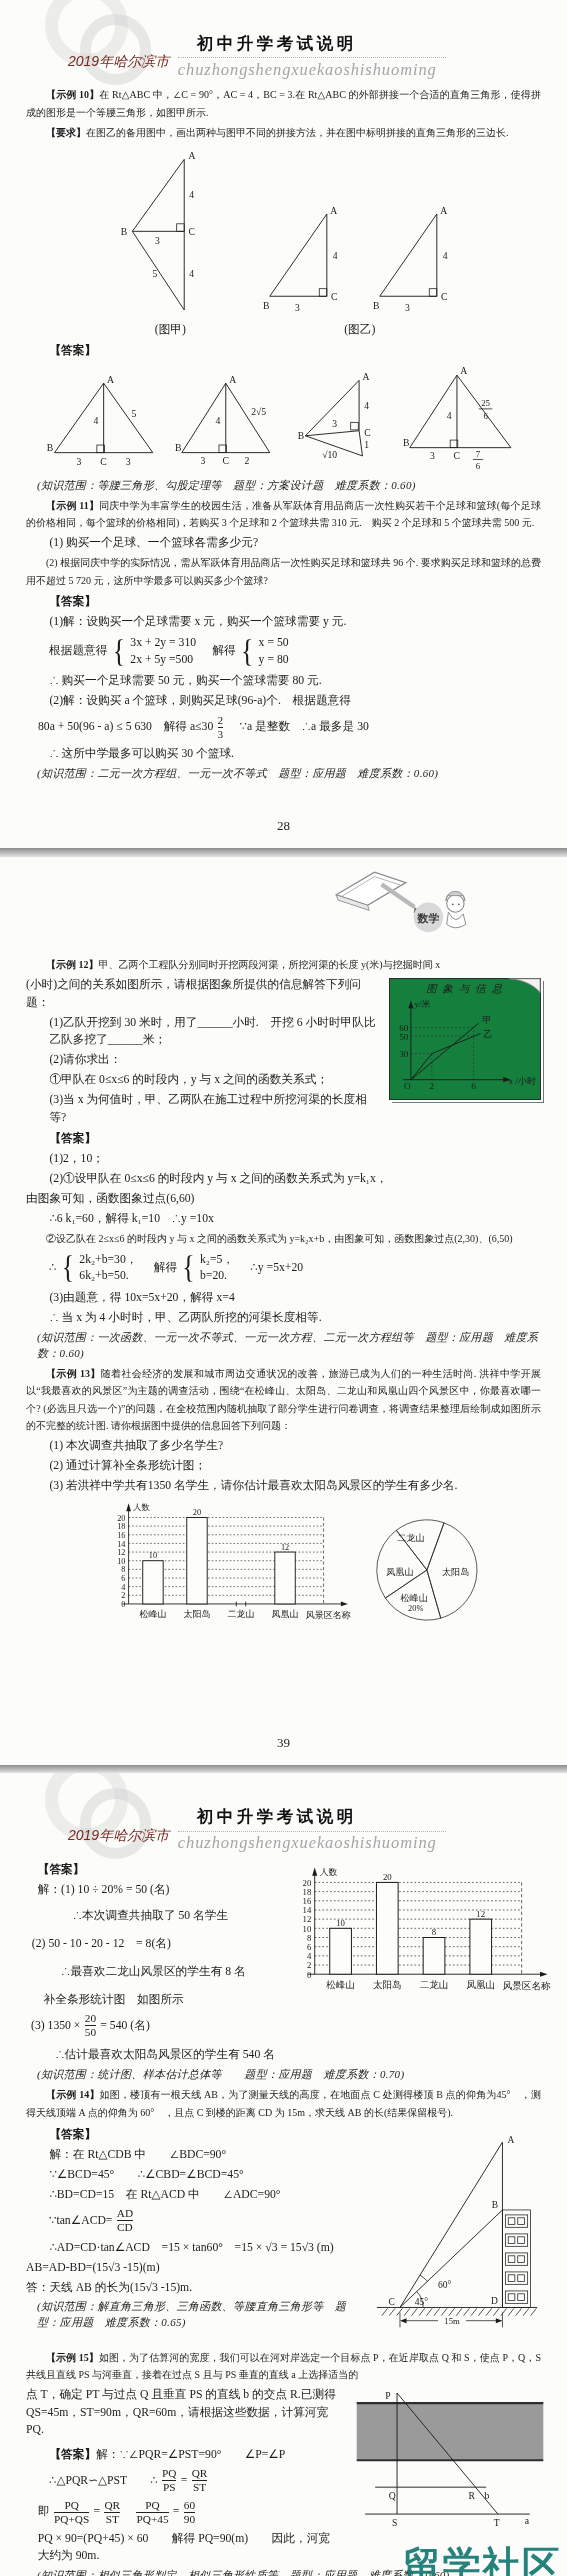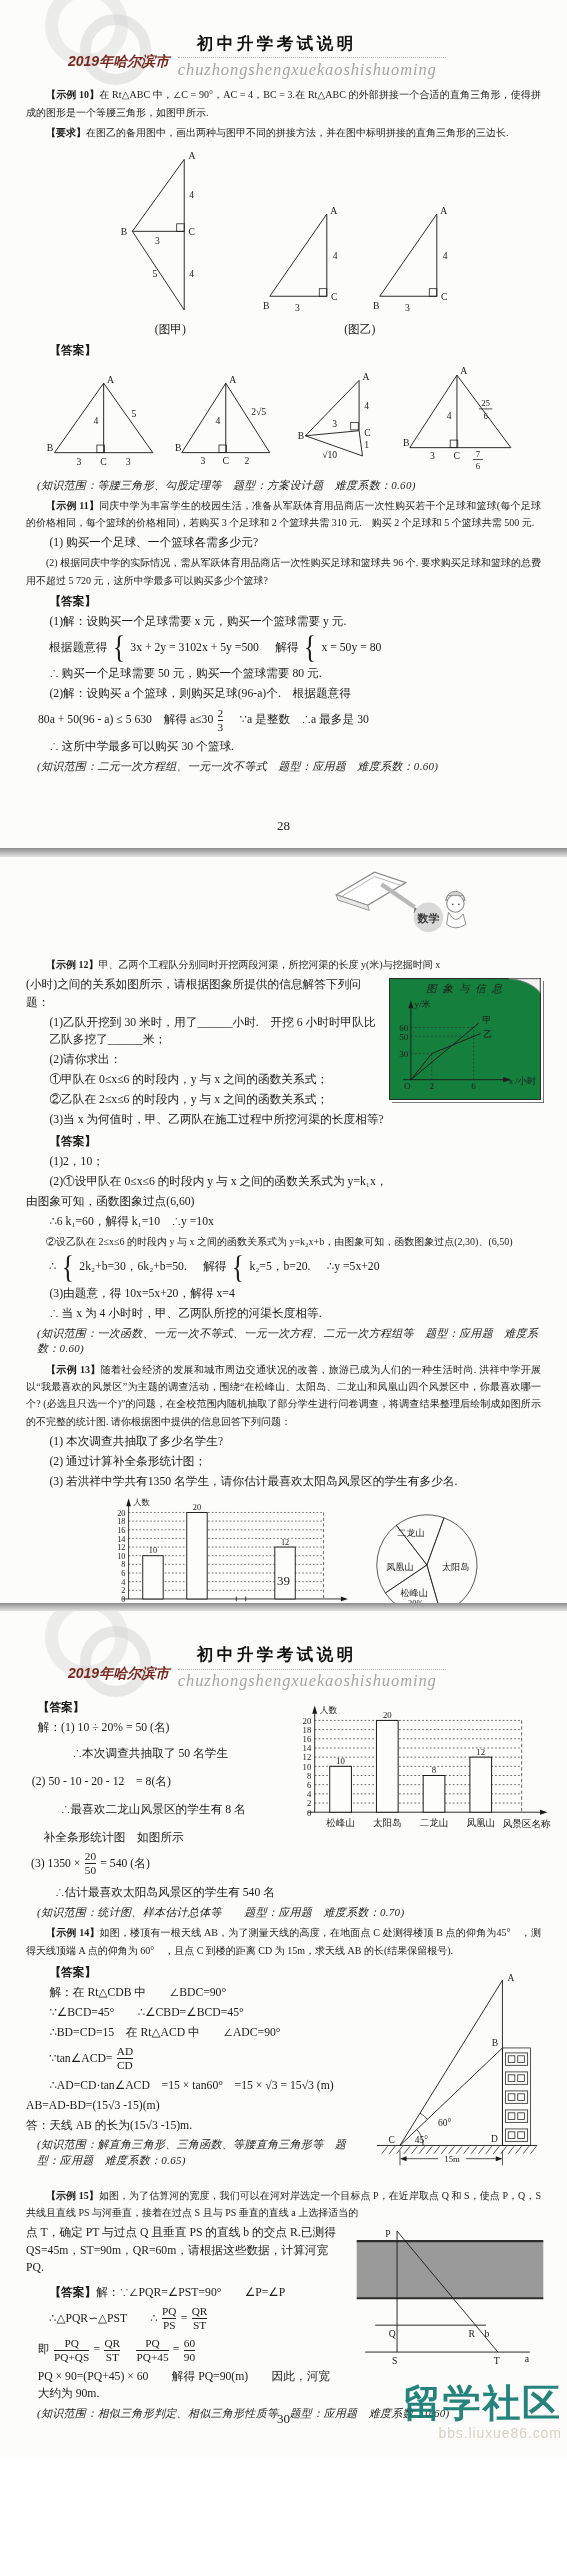--- a/index.html
+++ b/index.html
@@ -1,40 +1,40 @@
 <!DOCTYPE html>
 <html style="font-size:14px"><head>
 <meta charset="utf-8">
 <style>
   html,body{margin:0;padding:0;background:#fff;}
   body{width:567px;font-family:"Liberation Serif",serif;color:#1c1c1c;}
   .page{position:relative;width:567px;background:#fcfcfa;overflow:hidden;}
-  #page1{height:848px}#page2{height:746px}#page3{height:846px}
+  #page1{height:848px}#page2{height:908px}#page3{height:846px}
   .divider{height:8.7px;background:linear-gradient(#8d8d8d,#e2e2e2);}
   
   .page-header{position:relative;display:flex;align-items:flex-end;padding:12px 0 3.5px 68px;min-height:68px;}
   .rings{position:absolute;left:45px;top:-15.7px;width:122px;height:104px;pointer-events:none;}
   .ring{position:absolute;border-radius:50%;opacity:.55;}
   .r1{left:0;top:0;width:57px;height:57px;border:13px solid #dedede;}
   .r2{left:35px;top:30px;width:49px;height:49px;border:11.3px solid #d6d6d6;}
-  .brand{font-family:"Liberation Sans",sans-serif;font-weight:bold;font-style:italic;font-size:14px;color:#76281f;margin:0 8.7px 8.7px 0;white-space:nowrap;position:relative;z-index:2;}
+  .brand{font-family:"Liberation Sans",sans-serif;font-weight:normal;font-style:italic;font-size:14px;color:#76281f;margin:0 8.7px 8.7px 0;white-space:nowrap;position:relative;z-index:2;}
   .head-main{position:relative;z-index:2;}
   .doc-title{font-family:"Liberation Sans",sans-serif;font-weight:bold;font-size:16.5px;letter-spacing:3.5px;color:#111;padding-left:19px;}
   .dotline{width:268px;border-bottom:1.7px dotted #b5b5b5;margin:2.6px 0 1.7px 0;}
   .doc-subtitle{font-style:italic;font-size:16.5px;color:#a5a5a5;letter-spacing:0.9px;}
   
   .para{margin:2.6px 26px;font-size:10px;line-height:17.4px;text-align:justify;text-indent:2em;}
   .line{margin:2.6px 26px;font-size:11.7px;line-height:17.4px;}
   .ind{padding-left:2em;}
   .tag{font-weight:bold;}
   .ans-label{margin:4.3px 26px 2.6px 26px;font-size:11.7px;line-height:17.4px;padding-left:2em;font-weight:bold;}
   .note{margin:3.5px 26px;font-size:11px;line-height:15.7px;font-style:italic;letter-spacing:0.3px;padding-left:1em;}
   .mathrow{display:flex;align-items:center;flex-wrap:wrap;margin:4.3px 26px 4.3px 49px;font-size:11.7px;line-height:16.5px;gap:4.3px;}
   .brace{display:inline-block;font-size:26px;font-weight:400;transform:scaleY(1.25);line-height:1;margin:0 0.9px;}
-  .stack{display:inline-flex;flex-direction:row;line-height:16.5px;}
+  .stack{display:inline-flex;flex-direction:column;line-height:16.5px;}
   .frac{display:inline-flex;flex-direction:column;text-align:center;vertical-align:middle;line-height:13px;font-size:11.3px;}
   .frac .den{border-top:0.9px solid #222;}
   .mgap{margin-left:12px;}
   .pagenum{position:absolute;left:0;right:0;bottom:14px;text-align:center;font-size:13px;color:#222;}
   
   .figrow{display:flex;justify-content:center;align-items:flex-end;gap:22.6px;margin:5.2px 8.7px;}
   figure{margin:0;text-align:center;}
   figcaption{font-size:11.7px;margin-top:1.7px;}
   svg{display:block;}
   svg text{font-family:"Liberation Serif",serif;font-size:11.5px;fill:#1b1b1b;}
@@ -279,21 +279,20 @@
       <text class="sm" x="136" y="101">x /小时</text>
       <text class="sm" x="106" y="31">甲</text>
       <text class="sm" x="107" y="47">乙</text>
     </svg>
   </div>
 
   <p class="line">(小时)之间的关系如图所示，请根据图象所提供的信息解答下列问题：</p>
   <p class="line ind" style="text-indent:0;">(1)乙队开挖到 30 米时，用了______小时.　开挖 6 小时时甲队比乙队多挖了______米；</p>
   <p class="line ind">(2)请你求出：</p>
   <p class="line ind">①甲队在 0≤x≤6 的时段内，y 与 x 之间的函数关系式；</p>
-  <p class="line ind">②乙队在 2≤x≤6 的时段内，y 与 x 之间的函数关系式；</p>
   <p class="line ind">(3)当 x 为何值时，甲、乙两队在施工过程中所挖河渠的长度相等?</p>
   <p class="ans-label">【答案】</p>
   <p class="line ind">(1)2，10；</p>
   <p class="line ind">(2)①设甲队在 0≤x≤6 的时段内 y 与 x 之间的函数关系式为 y=k₁x，</p>
   <p class="line">由图象可知，函数图象过点(6,60)</p>
   <p class="line ind">∴6 k₁=60，解得 k₁=10　∴y =10x</p>
   <p class="para">②设乙队在 2≤x≤6 的时段内 y 与 x 之间的函数关系式为 y=k₂x+b，由图象可知，函数图象过点(2,30)、(6,50)</p>
 
   <div class="mathrow">
     <span>∴</span>

